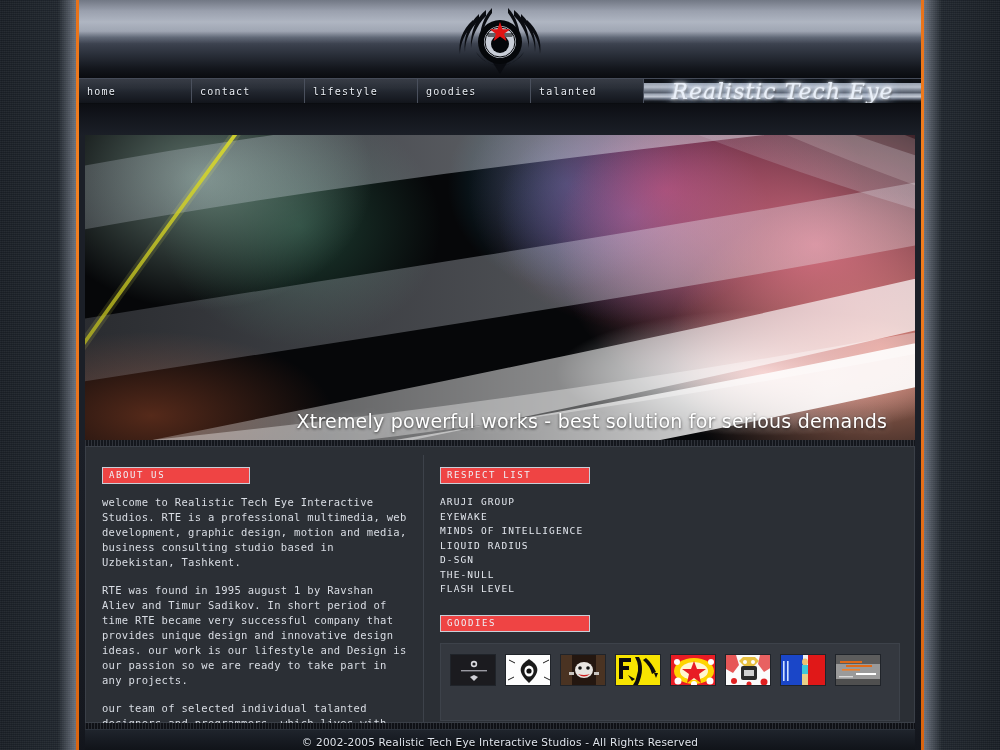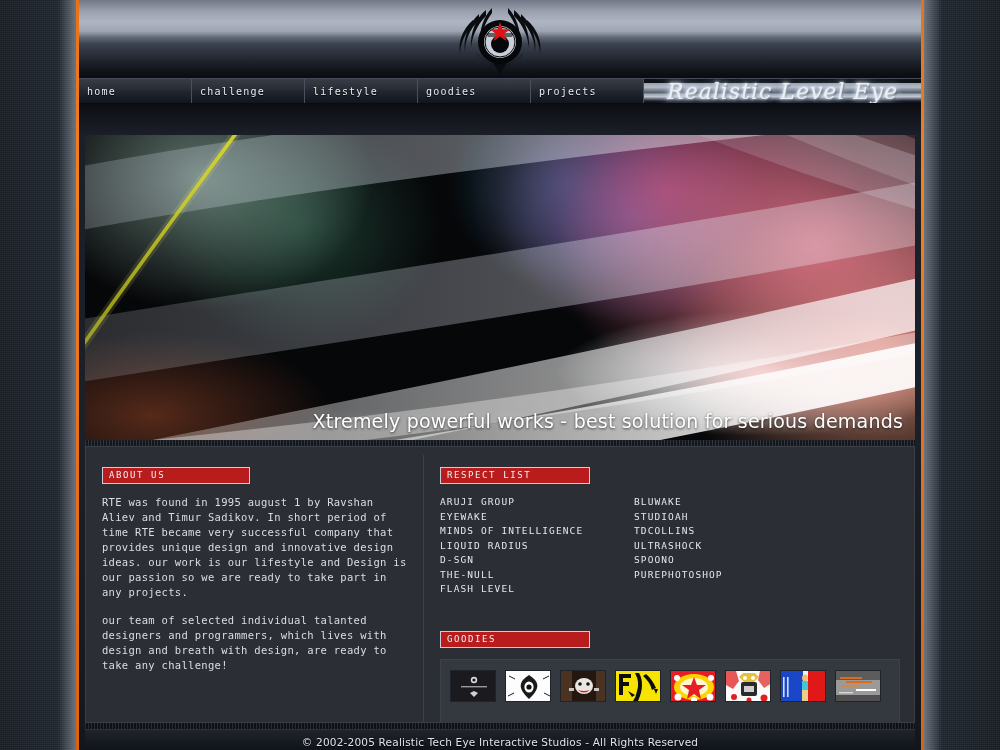--- a/index.html
+++ b/index.html
@@ -190,21 +190,21 @@
       radial-gradient(ellipse 260px 120px at 8% 92%, rgba(150,70,40,.55), rgba(150,70,40,0) 70%),
       #060709;
   }
   .hero-sweep {
     position: absolute;
     inset: -30%;
     pointer-events: none;
   }
   .hero-caption {
     position: absolute;
-    right: 12px;
+    right: 28px;
     bottom: 8px;
     font-family: "DejaVu Sans", sans-serif;
     font-size: 19px;
     color: #ffffff;
     letter-spacing: .2px;
     text-shadow: 0 1px 3px rgba(0,0,0,.75), 0 0 10px rgba(255,255,255,.35);
     white-space: nowrap;
   }
 
   
@@ -242,39 +242,39 @@
   .sec-title {
     display: inline-block;
     min-width: 148px;
     border: 1px solid #c9cfd8;
     padding: 2px 6px 3px 6px;
     color: #eef2f8;
     font-family: "DejaVu Sans Mono", monospace;
     font-size: 9px;
     letter-spacing: 1.6px;
     text-transform: uppercase;
-    background: #b91c1c;
+    background: #ef4444;
     margin-bottom: 11px;
   }
   .sec-title.wide { min-width: 150px; }
 
   .body-text {
     color: #d9dde4;
     font-family: "DejaVu Sans Mono", monospace;
     font-size: 10.5px;
     line-height: 15px;
     letter-spacing: .3px;
   }
   .body-text p { margin-bottom: 13px; }
 
   
   .respect-cols {
     display: flex;
-    gap: 26px;
-    margin-bottom: 30px;
+    gap: 34px;
+    margin-bottom: 14px;
   }
   .respect-col { width: 168px; }
   .respect-link {
     display: block;
     color: #e3e7ee;
     font-family: "DejaVu Sans Mono", monospace;
     font-size: 9.5px;
     letter-spacing: 1.1px;
     line-height: 14.5px;
     text-transform: uppercase;
@@ -366,26 +366,26 @@
           <rect x="36" y="37" width="36" height="5" fill="#05070a" opacity=".0"></rect>
           <path d="M40 31 L68 31 L66 35 L42 35 Z" fill="#05070a" opacity=".55"></path>
 
           <polygon points="54,20 56.6,27.3 64.2,27.3 58.1,31.8 60.4,39 54,34.6 47.6,39 49.9,31.8 43.8,27.3 51.4,27.3" fill="#e01414"></polygon>
         </svg>
       </div>
     </div>
 
     <div class="navbar">
       <div class="nav-item">home</div>
-      <div class="nav-item">challenge</div>
+      <div class="nav-item">contact</div>
       <div class="nav-item">lifestyle</div>
       <div class="nav-item">goodies</div>
-      <div class="nav-item">projects</div>
+      <div class="nav-item">talanted</div>
       <div class="wordmark-bar">
-        <div class="wordmark">Realistic Level Eye</div>
+        <div class="wordmark">Realistic Tech Eye</div>
       </div>
     </div>
 
     <div class="sub-nav-gap"></div>
 
     <div class="hero-wrap">
       <div class="hero">
         <svg class="hero-sweep" viewBox="0 0 830 300" preserveAspectRatio="none">
           <defs>
             <linearGradient id="sw1" x1="0" y1="0" x2="1" y2="0">
@@ -428,46 +428,39 @@
         <div class="hero-caption">Xtremely powerful works - best solution for serious demands</div>
       </div>
     </div>
 
     <div class="content-outer">
       <div class="content">
 
         <div class="col-left">
           <div class="sec-title">about us</div>
           <div class="body-text">
+            <p>welcome to Realistic Tech Eye Interactive Studios. RTE is a professional multimedia, web development, graphic design, motion and media, business consulting studio based in Uzbekistan, Tashkent.</p>
             <p>RTE was found in 1995 august 1 by Ravshan Aliev and Timur Sadikov. In short period of time RTE became very successful company that provides unique design and innovative design ideas. our work is our lifestyle and Design is our passion so we are ready to take part in any projects.</p>
             <p>our team of selected individual talanted designers and programmers, which lives with design and breath with design, are ready to take any challenge!</p>
           </div>
         </div>
 
         <div class="col-right">
 
           <div class="sec-title wide">respect list</div>
 
           <div class="respect-cols">
             <div class="respect-col">
               <a class="respect-link">Aruji Group</a>
               <a class="respect-link">Eyewake</a>
               <a class="respect-link">Minds of Intelligence</a>
               <a class="respect-link">Liquid Radius</a>
               <a class="respect-link">D-SGN</a>
               <a class="respect-link">The-Null</a>
               <a class="respect-link">Flash Level</a>
-            </div>
-            <div class="respect-col">
-              <a class="respect-link">Bluwake</a>
-              <a class="respect-link">Studioah</a>
-              <a class="respect-link">TDCollins</a>
-              <a class="respect-link">Ultrashock</a>
-              <a class="respect-link">Spoono</a>
-              <a class="respect-link">PurePhotoshop</a>
             </div>
           </div>
 
           <div class="sec-title wide">goodies</div>
 
           <div class="goodies-box">
             <div class="thumbs">
               <div class="thumb" style="background:#1b1b1f;">
                 <svg width="46" height="32" viewBox="0 0 46 32">
                   <rect width="46" height="32" fill="#1b1b1f"></rect>

